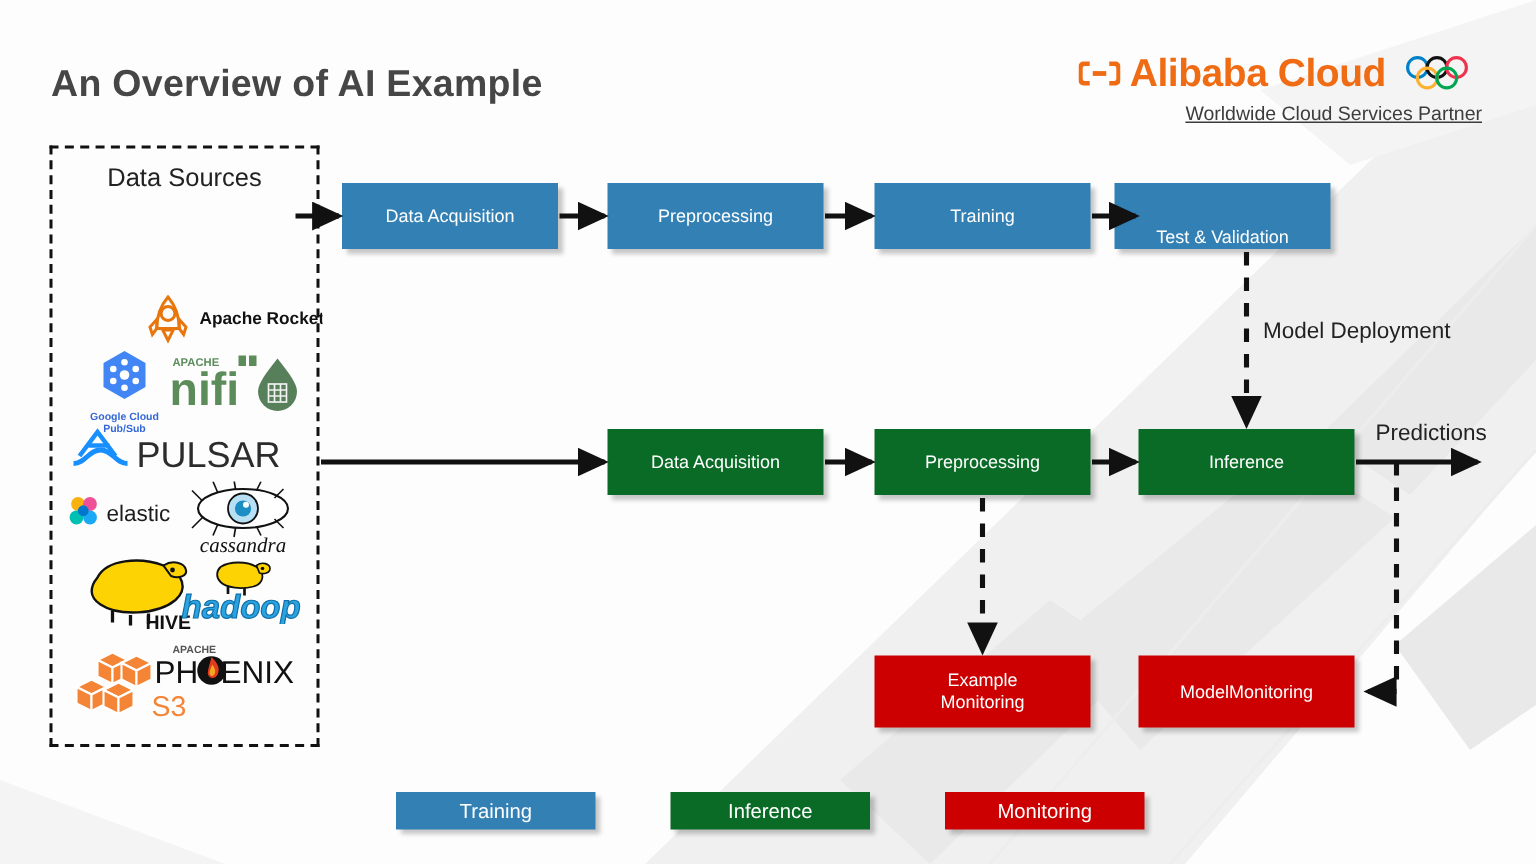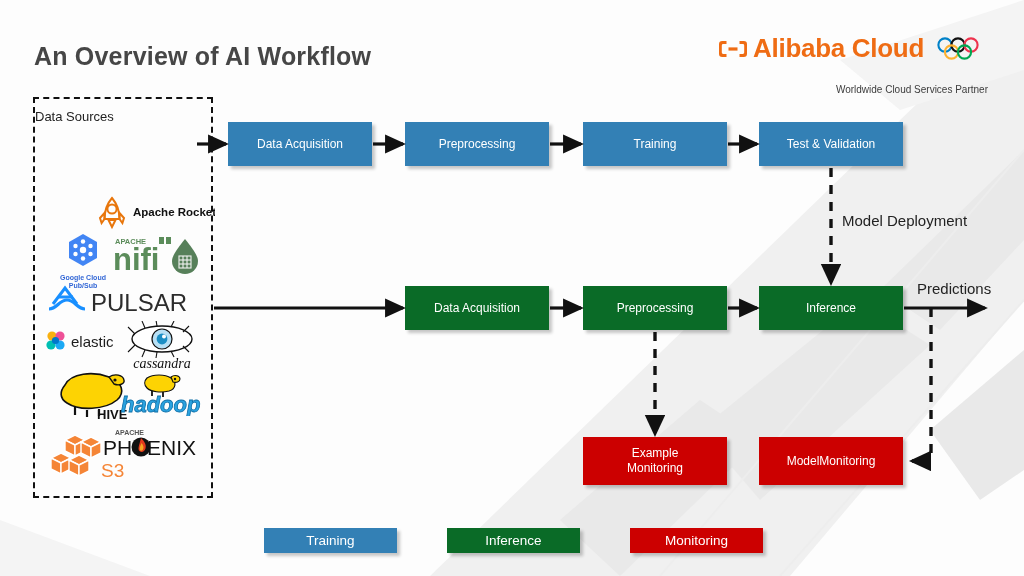--- a/index.html
+++ b/index.html
@@ -22,31 +22,31 @@
     position: absolute; left: 34px; top: 42px;
     font-size: 25px; font-weight: bold; color: #464646;
     letter-spacing: .2px;
   }
 
   
   .brand { position: absolute; right: 36px; top: 33px; text-align: right; }
   .brand-row { display: flex; align-items: center; gap: 12px; justify-content: flex-end; }
   .brand-mark { display: flex; align-items: center; gap: 6px; }
   .brand-name { font-size: 26px; font-weight: bold; color: #ef6c14; letter-spacing: -.3px; }
-  .brand-sub { margin-top: 20px; font-size: 10px; color: #3c3c3c; }
+  .brand-sub { margin-top: 4px; font-size: 13px; color: #3c3c3c; text-decoration: underline; }
 
   
   .ds-panel {
     position: absolute; left: 33px; top: 97px;
     width: 180px; height: 401px;
     border: 2px dashed #111; background: transparent;
   }
   .ds-title {
-    position: absolute; left: 0; right: 0; top: 10px; text-align: left;
-    font-size: 13px; color: #222;
+    position: absolute; left: 0; right: 0; top: 10px; text-align: center;
+    font-size: 17px; color: #222;
   }
   .logo-wrap { position: absolute; }
   .logo-cap { font-size: 7px; font-weight: bold; text-align: center; line-height: 1.15; }
 
   
   .pbox {
     position: absolute; display: flex; align-items: center; justify-content: center;
     text-align: center; color: #fff; font-size: 12px; line-height: 1.25;
     box-shadow: 3px 3px 3px rgba(0,0,0,.22);
   }
@@ -90,21 +90,21 @@
     <polygon points="840,60 1024,0 1024,70 900,110"></polygon>
   </g>
   <g stroke="#ededed" stroke-width="2" fill="none">
     <line x1="660" y1="576" x2="1024" y2="150"></line>
     <line x1="780" y1="576" x2="1024" y2="300"></line>
   </g>
 </svg>
 
 <div id="slide">
 
-  <div class="title">An Overview of AI Workflow</div>
+  <div class="title">An Overview of AI Example</div>
 
   <div class="brand">
     <div class="brand-row">
       <div class="brand-mark">
         <svg width="28" height="20" viewBox="0 0 28 20">
           <path d="M7.5 2 H3.2 A3.2 3.2 0 0 0 0 5.2 v9.6 A3.2 3.2 0 0 0 3.2 18 H7.5 v-3 H4.2 a1.4 1.4 0 0 1 -1.4 -1.4 V6.4 A1.4 1.4 0 0 1 4.2 5 H7.5 Z" fill="#ef6c14"></path>
           <path d="M20.5 2 H24.8 A3.2 3.2 0 0 1 28 5.2 v9.6 A3.2 3.2 0 0 1 24.8 18 H20.5 v-3 h3.3 a1.4 1.4 0 0 0 1.4 -1.4 V6.4 A1.4 1.4 0 0 0 23.8 5 H20.5 Z" fill="#ef6c14"></path>
           <rect x="9.5" y="8.4" width="9" height="3.2" fill="#ef6c14"></rect>
         </svg>
         <span class="brand-name">Alibaba Cloud</span>
@@ -279,21 +279,21 @@
 
   <div class="pbox blue" style="left:228px; top:122px; width:144px; height:44px;">
     <span>Data Acquisition</span>
   </div>
   <div class="pbox blue" style="left:405px; top:122px; width:144px; height:44px;">
     <span>Preprocessing</span>
   </div>
   <div class="pbox blue" style="left:583px; top:122px; width:144px; height:44px;">
     <span>Training</span>
   </div>
-  <div class="pbox blue" style="left:759px; top:122px; width:144px; height:44px;">
+  <div class="pbox blue" style="left:743px; top:122px; width:144px; height:44px;align-items:flex-end;">
     <span>Test &amp; Validation</span>
   </div>
 
   <div class="pbox green" style="left:405px; top:286px; width:144px; height:44px;">
     <span>Data Acquisition</span>
   </div>
   <div class="pbox green" style="left:583px; top:286px; width:144px; height:44px;">
     <span>Preprocessing</span>
   </div>
   <div class="pbox green" style="left:759px; top:286px; width:144px; height:44px;">

